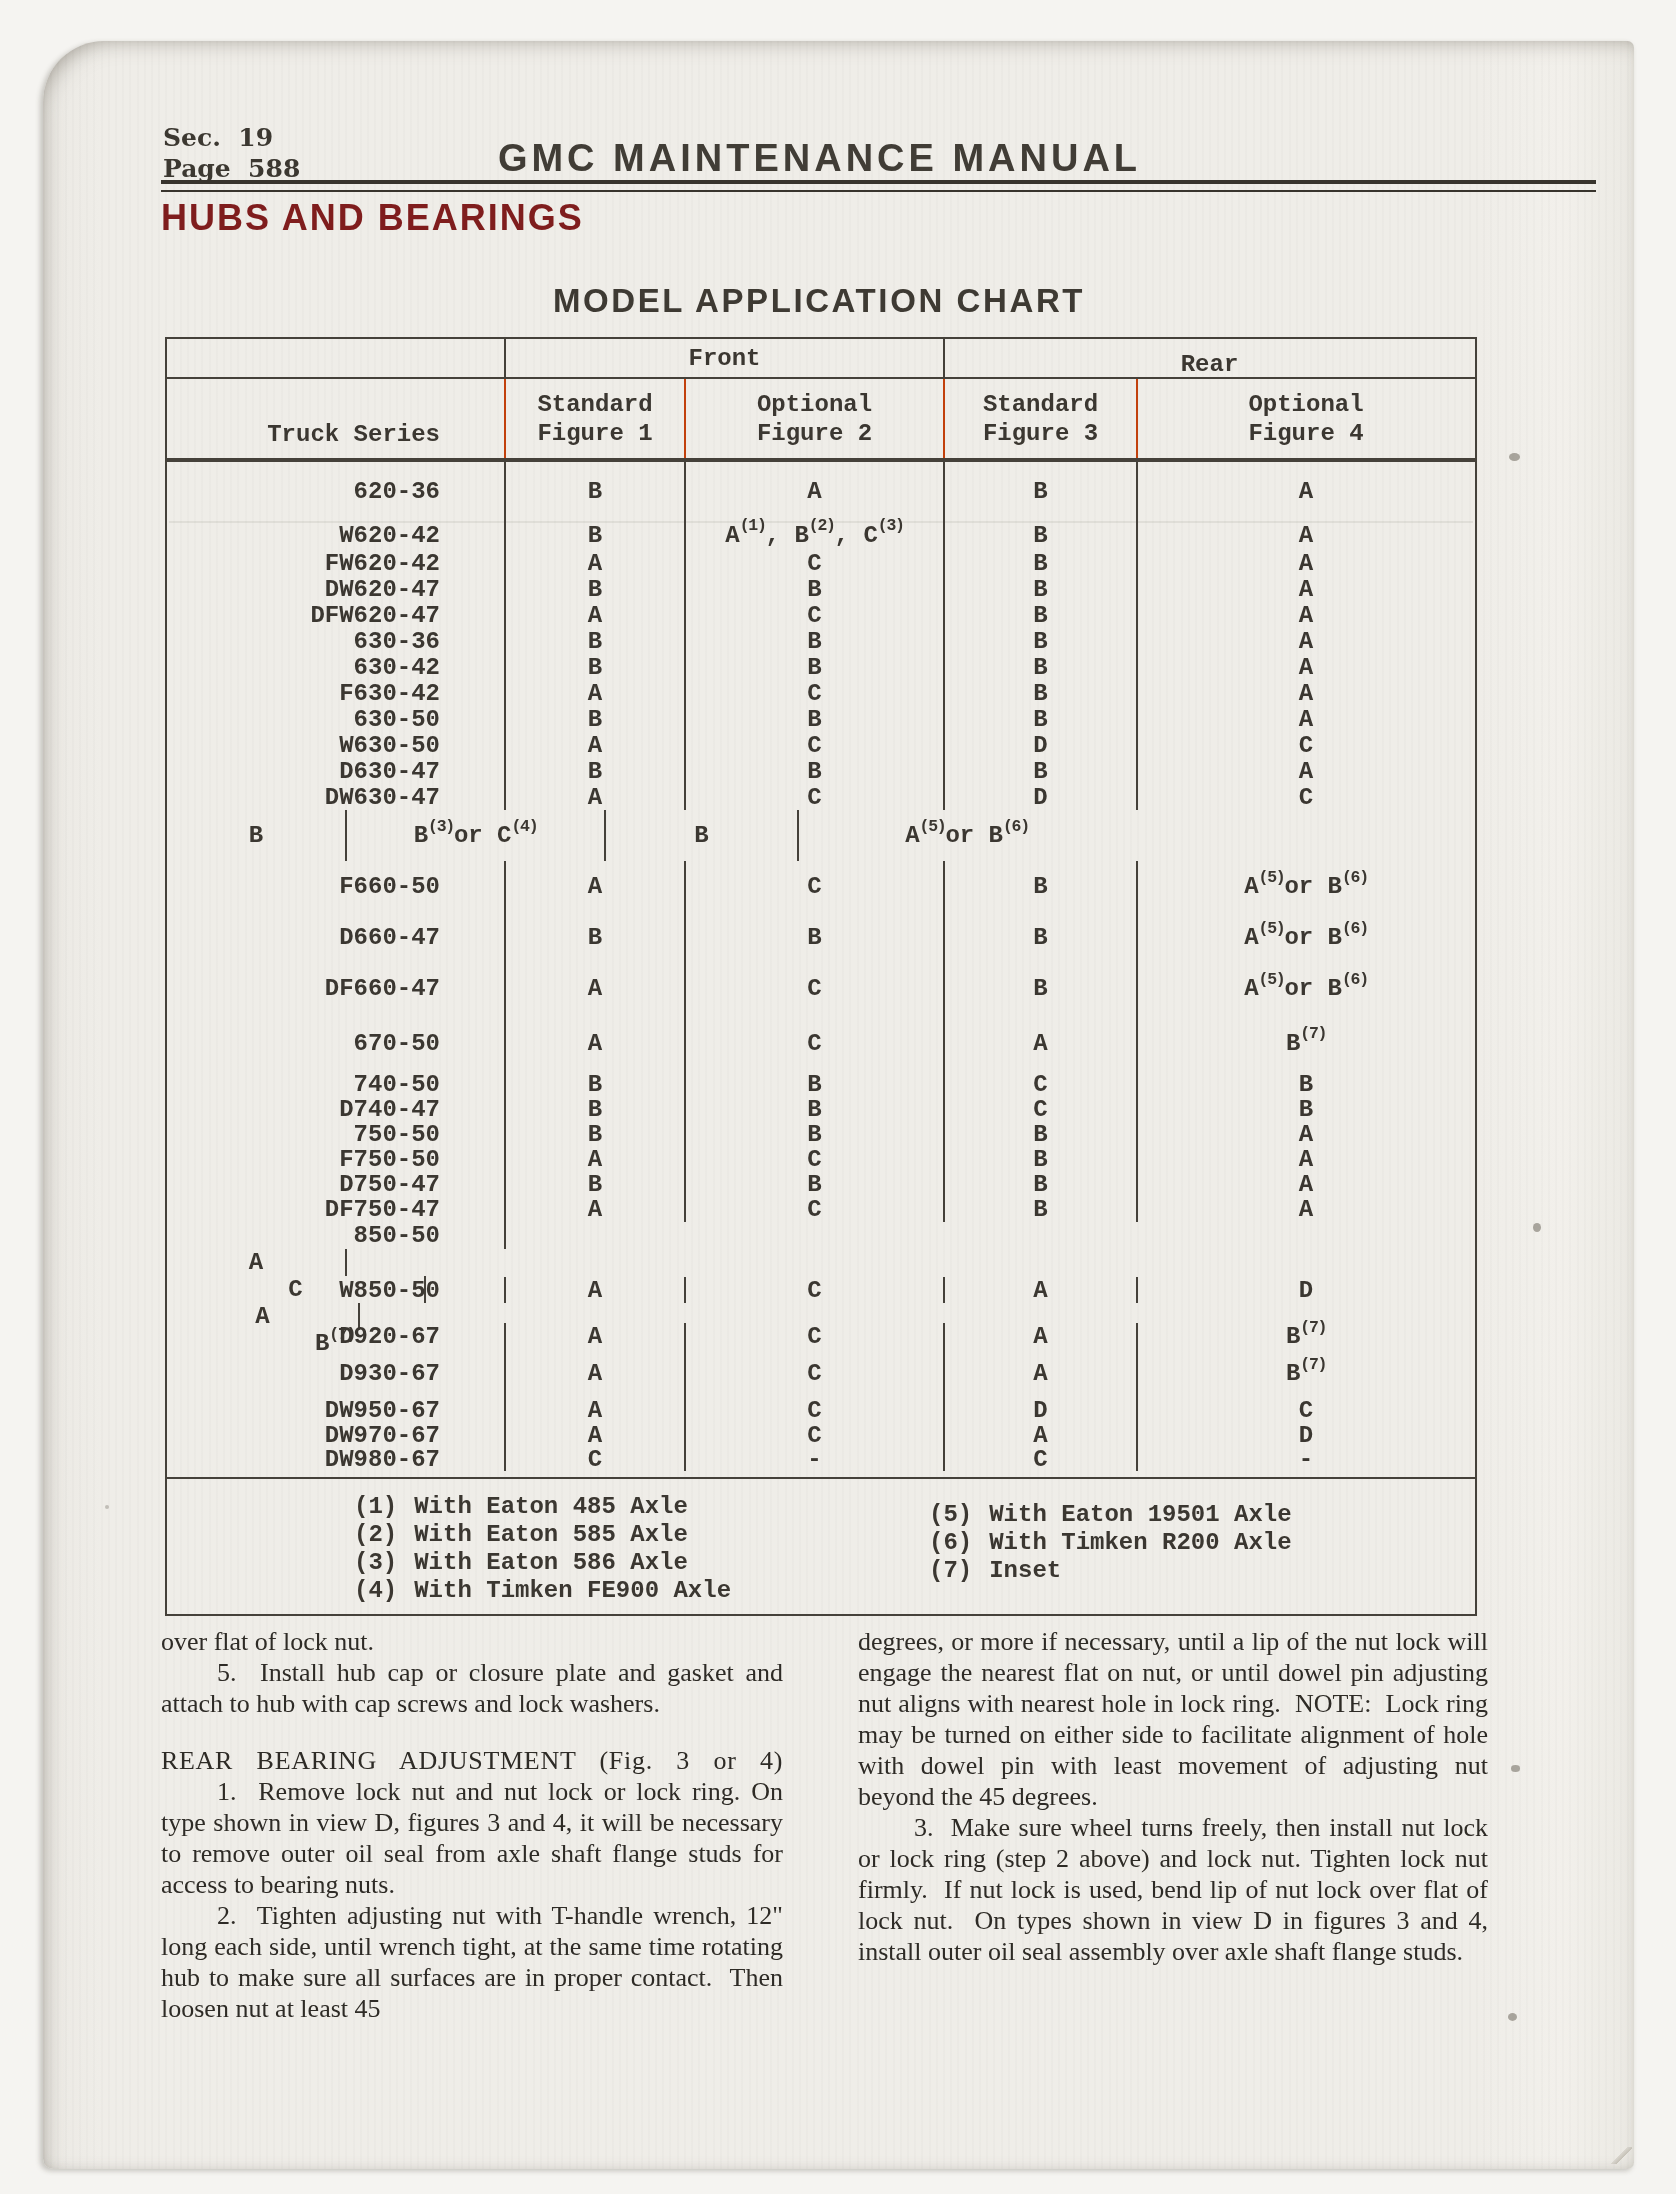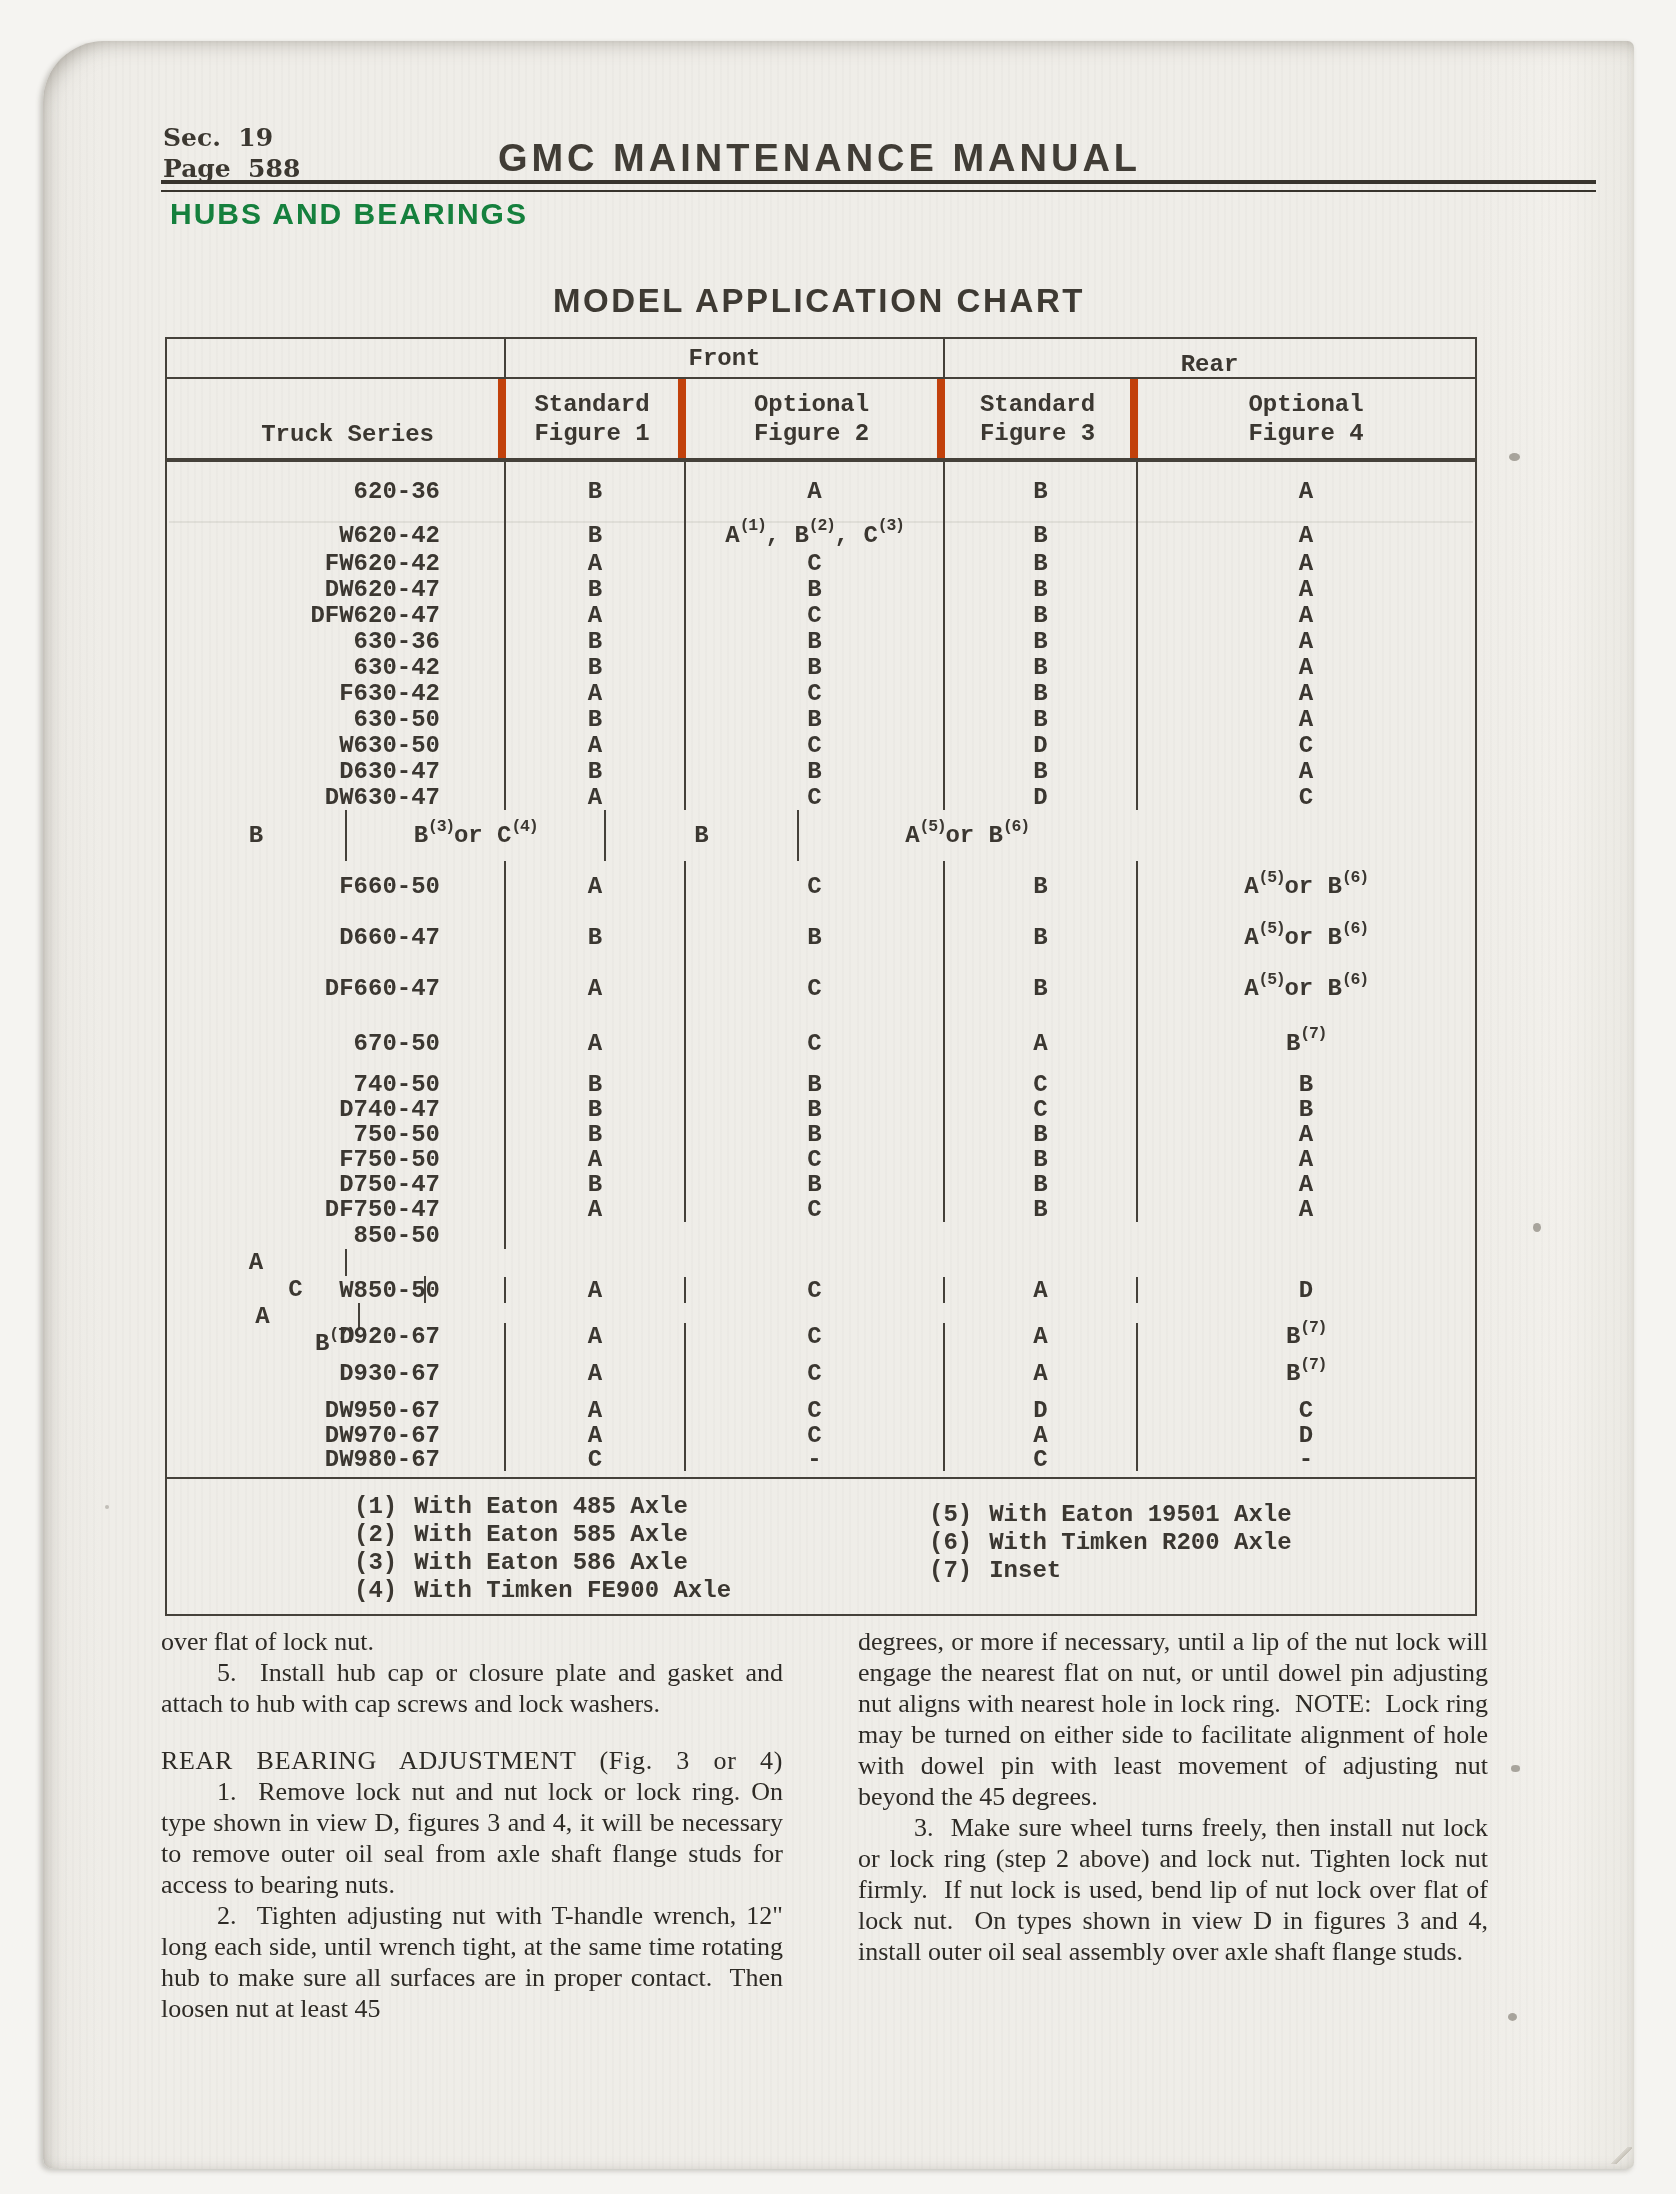--- a/index.html
+++ b/index.html
@@ -20,36 +20,36 @@
         background:linear-gradient(135deg,transparent 45%,#d8d5cd 46%,#c5c1b7 60%,transparent 61%);border-radius:0 0 6.6px 0;}
   .bleed-rule{position:absolute;left:169px;top:521px;width:1304px;height:2px;background:#8a857a;opacity:.14;}
 
   
   .sec-label{position:absolute;left:163px;top:122px;font-family:"DejaVu Serif",serif;font-weight:bold;
              font-size:25px;line-height:31px;color:#3c3831;white-space:pre;}
   .manual-title{position:absolute;left:0;top:137px;width:1639px;text-align:center;
                 font-weight:bold;font-size:38px;letter-spacing:4px;color:#413d36;}
   .head-rule{position:absolute;left:161px;top:180px;width:1435px;height:6px;
              border-top:4.6px solid #38342d;border-bottom:2.6px solid #38342d;}
-  .hubs-heading{position:absolute;left:170px;top:197px;font-weight:bold;font-size:30px;letter-spacing:2px;color:#15803d;}
+  .hubs-heading{position:absolute;left:161px;top:197px;font-weight:bold;font-size:36px;letter-spacing:2px;color:#7f1d1d;}
   .chart-title{position:absolute;left:161px;top:282px;width:1316px;text-align:center;
                font-weight:bold;font-size:33px;letter-spacing:2.6px;color:#3e3a33;}
 
   
   .mtable{position:absolute;left:165px;top:337px;width:1312px;height:1279px;
           border:2.6px solid #45413a;box-sizing:border-box;
           font-family:"Liberation Mono",monospace;font-weight:bold;color:#3b3731;}
   .hdr-group{display:flex;height:38px;border-bottom:2.6px solid #45413a;box-sizing:content-box;}
   .hgc{box-sizing:border-box;display:flex;align-items:center;justify-content:center;font-size:24px;}
   .hg0{width:339px;border-right:2px solid #45413a;}
   .hgf{width:439px;border-right:2px solid #45413a;}
   .hgr{width:529px;}
   .hgr span{transform:translateY(6px);display:inline-block;}
   .subhdr{display:flex;height:79px;border-bottom:4.6px solid #45413a;}
-  .sh{box-sizing:border-box;border-right:8px solid #c2410c;display:flex;flex-direction:column;
+  .sh{box-sizing:border-box;border-right:2px solid #c2410c;display:flex;flex-direction:column;
       align-items:center;justify-content:center;font-size:24px;line-height:29px;}
   .sh:last-child{border-right:none;}
   .sh0{align-items:flex-end;justify-content:flex-end;padding:0 64px 9.2px 0;}
   .w0{width:339px;}.w1{width:180px;}.w2{width:259px;}.w3{width:193px;}.w4{width:336px;}
   .tbody{height:1015px;}
   .trow{display:flex;}
   .td{box-sizing:border-box;border-right:2px solid #45413a;display:flex;align-items:center;
       justify-content:center;font-size:24px;white-space:nowrap;}
   .td:last-child{border-right:none;}
   .td0{justify-content:flex-end;padding-right:64px;}

